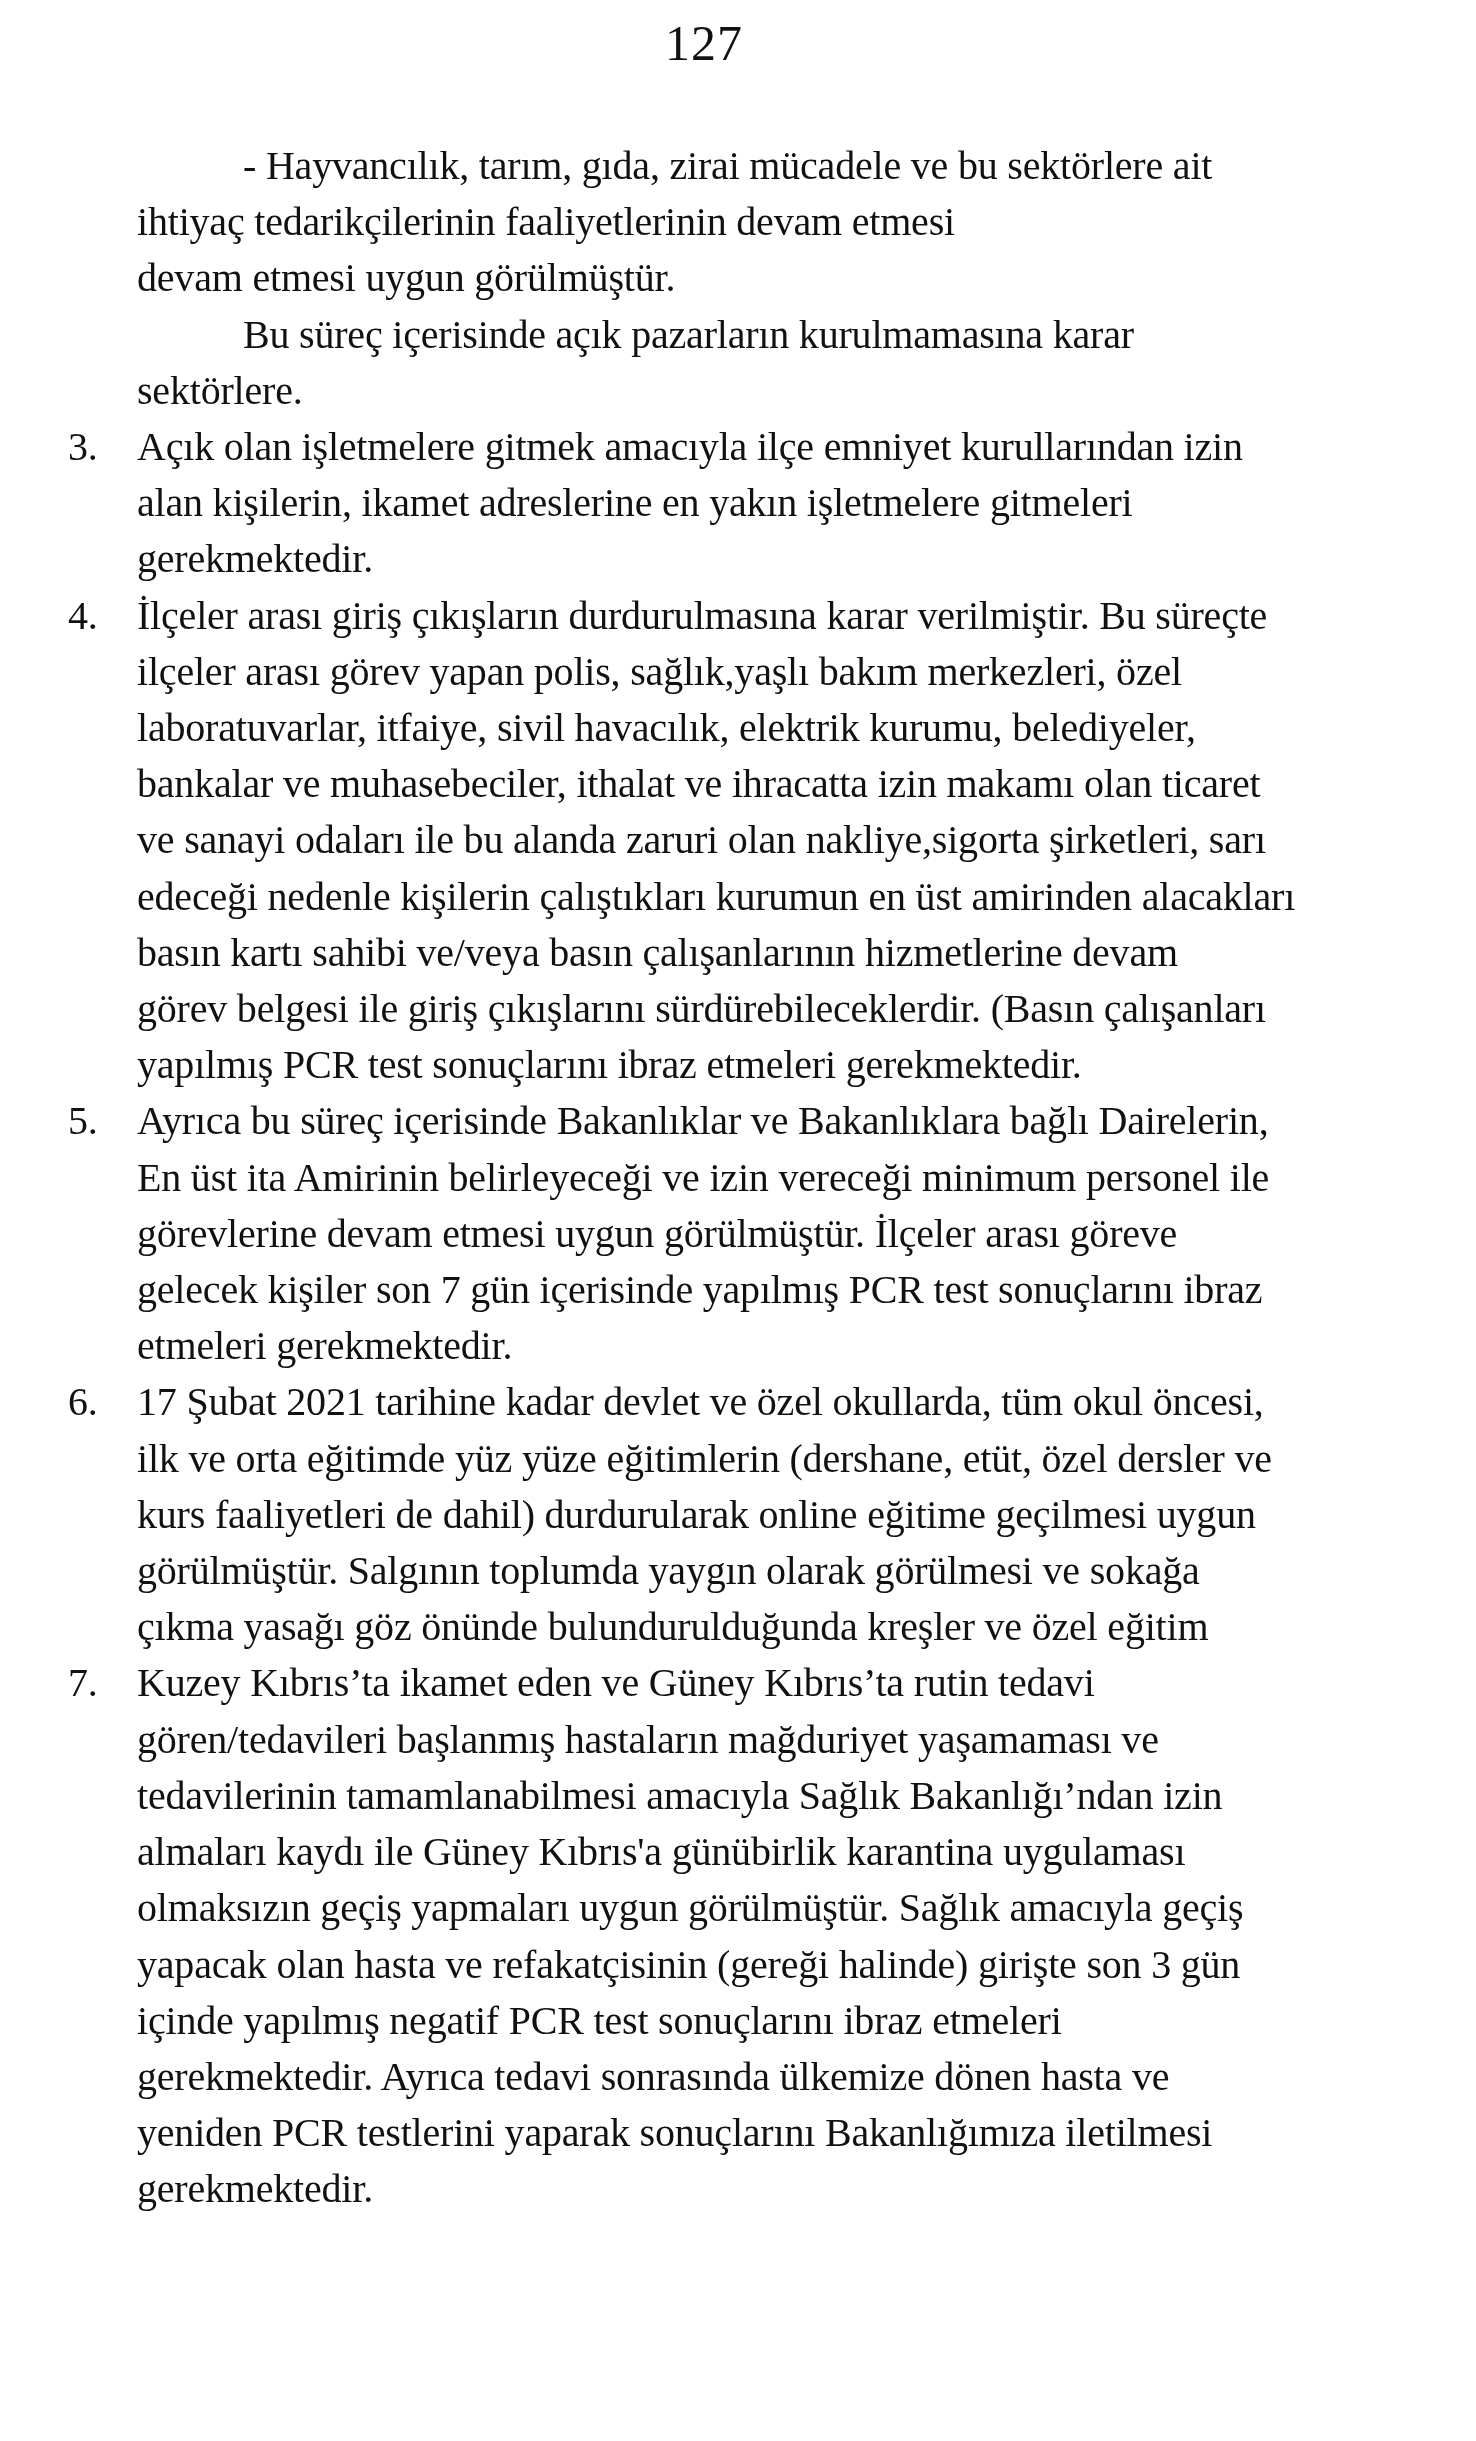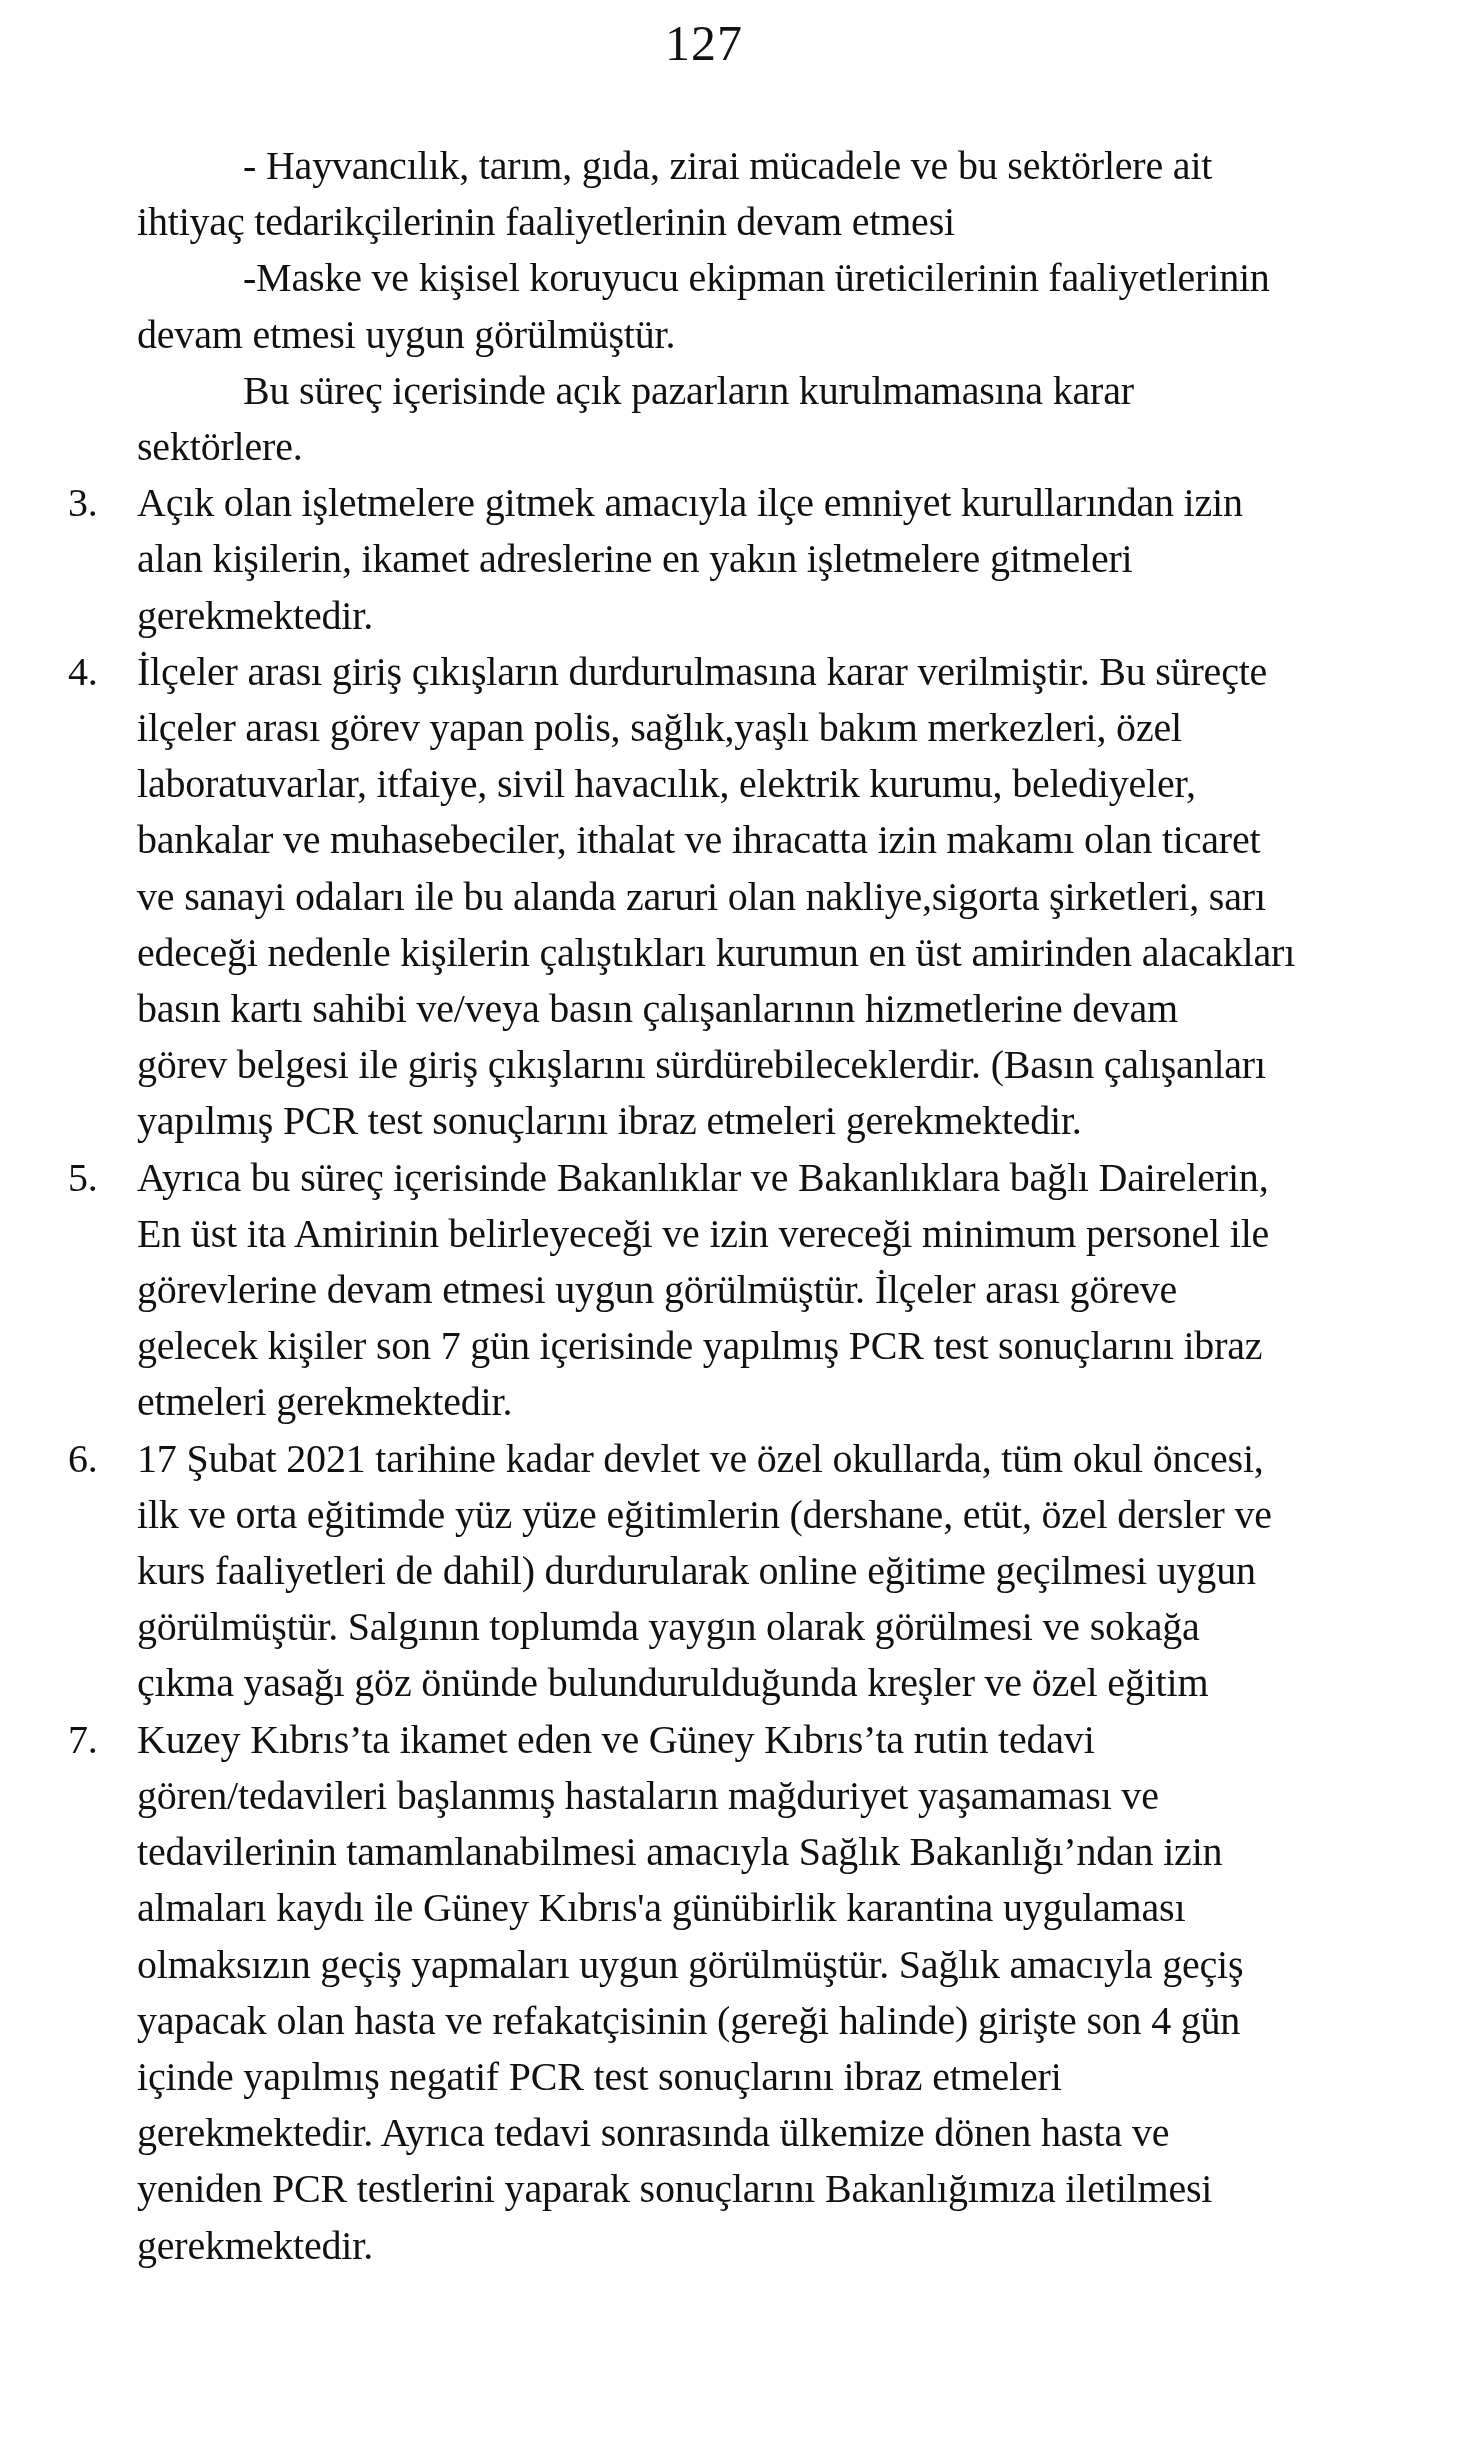--- a/index.html
+++ b/index.html
@@ -54,21 +54,20 @@
 <body>
 
 <div class="page">
   <div class="page-number">127</div>
   <div class="text-blocks">
       <div class="block">
         <div class="line first-indent"><span>- Hayvancılık, tarım, gıda, zirai mücadele ve bu sektörlere ait</span></div>
         <div class="line"><span>ihtiyaç tedarikçilerinin faaliyetlerinin devam etmesi</span></div>
       </div>
       <div class="block">
-        <div class="line first-indent"><span>-Maske ve kişisel koruyucu ekipman üreticilerinin faaliyetlerinin</span></div>
         <div class="line"><span>devam etmesi uygun görülmüştür.</span></div>
       </div>
       <div class="block">
         <div class="line first-indent"><span>Bu süreç içerisinde açık pazarların kurulmamasına karar</span></div>
         <div class="line"><span>sektörlere.</span></div>
       </div>
       <div class="block">
         <div class="line"><span class="num">3.</span><span>Açık olan işletmelere gitmek amacıyla ilçe emniyet kurullarından izin</span></div>
         <div class="line"><span>alan kişilerin, ikamet adreslerine en yakın işletmelere gitmeleri</span></div>
         <div class="line"><span>gerekmektedir.</span></div>
@@ -97,20 +96,20 @@
         <div class="line"><span>kurs faaliyetleri de dahil) durdurularak online eğitime geçilmesi uygun</span></div>
         <div class="line"><span>görülmüştür. Salgının toplumda yaygın olarak görülmesi ve sokağa</span></div>
         <div class="line"><span>çıkma yasağı göz önünde bulundurulduğunda kreşler ve özel eğitim</span></div>
       </div>
       <div class="block">
         <div class="line"><span class="num">7.</span><span>Kuzey Kıbrıs’ta ikamet eden ve Güney Kıbrıs’ta rutin tedavi</span></div>
         <div class="line"><span>gören/tedavileri başlanmış hastaların mağduriyet yaşamaması ve</span></div>
         <div class="line"><span>tedavilerinin tamamlanabilmesi amacıyla Sağlık Bakanlığı’ndan izin</span></div>
         <div class="line"><span>almaları kaydı ile Güney Kıbrıs'a günübirlik karantina uygulaması</span></div>
         <div class="line"><span>olmaksızın geçiş yapmaları uygun görülmüştür. Sağlık amacıyla geçiş</span></div>
-        <div class="line"><span>yapacak olan hasta ve refakatçisinin (gereği halinde) girişte son 4 gün</span></div>
+        <div class="line"><span>yapacak olan hasta ve refakatçisinin (gereği halinde) girişte son 3 gün</span></div>
         <div class="line"><span>içinde yapılmış negatif PCR test sonuçlarını ibraz etmeleri</span></div>
         <div class="line"><span>gerekmektedir. Ayrıca tedavi sonrasında ülkemize dönen hasta ve</span></div>
         <div class="line"><span>yeniden PCR testlerini yaparak sonuçlarını Bakanlığımıza iletilmesi</span></div>
         <div class="line"><span>gerekmektedir.</span></div>
       </div>
     </div>
 </div>
 
 </body></html>

